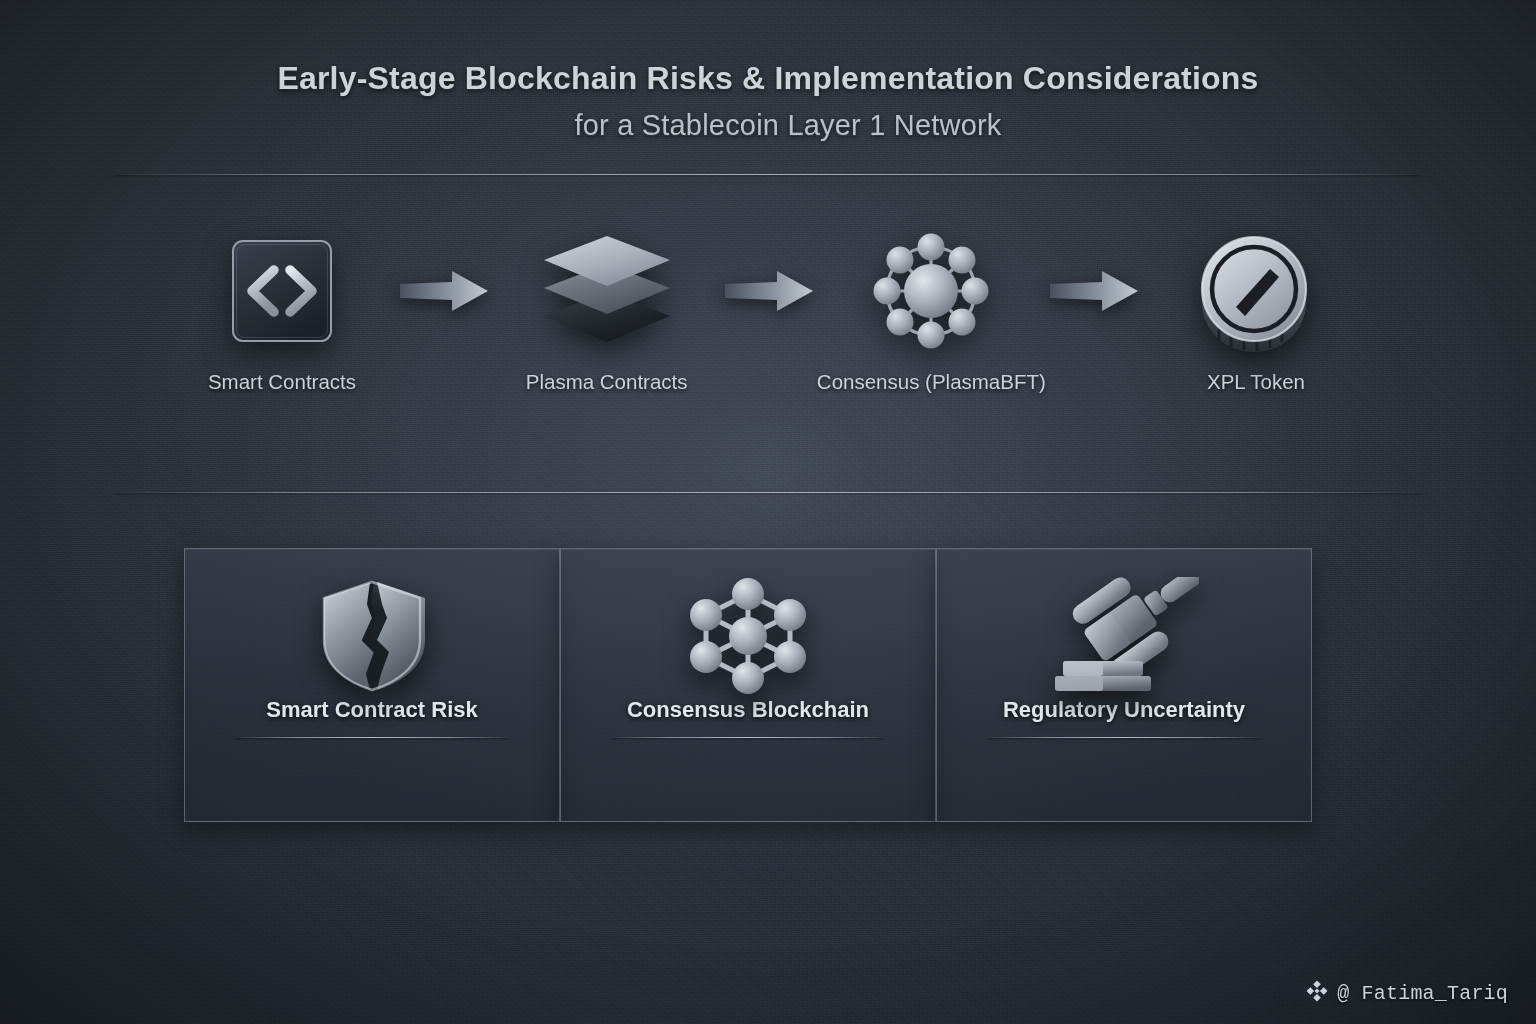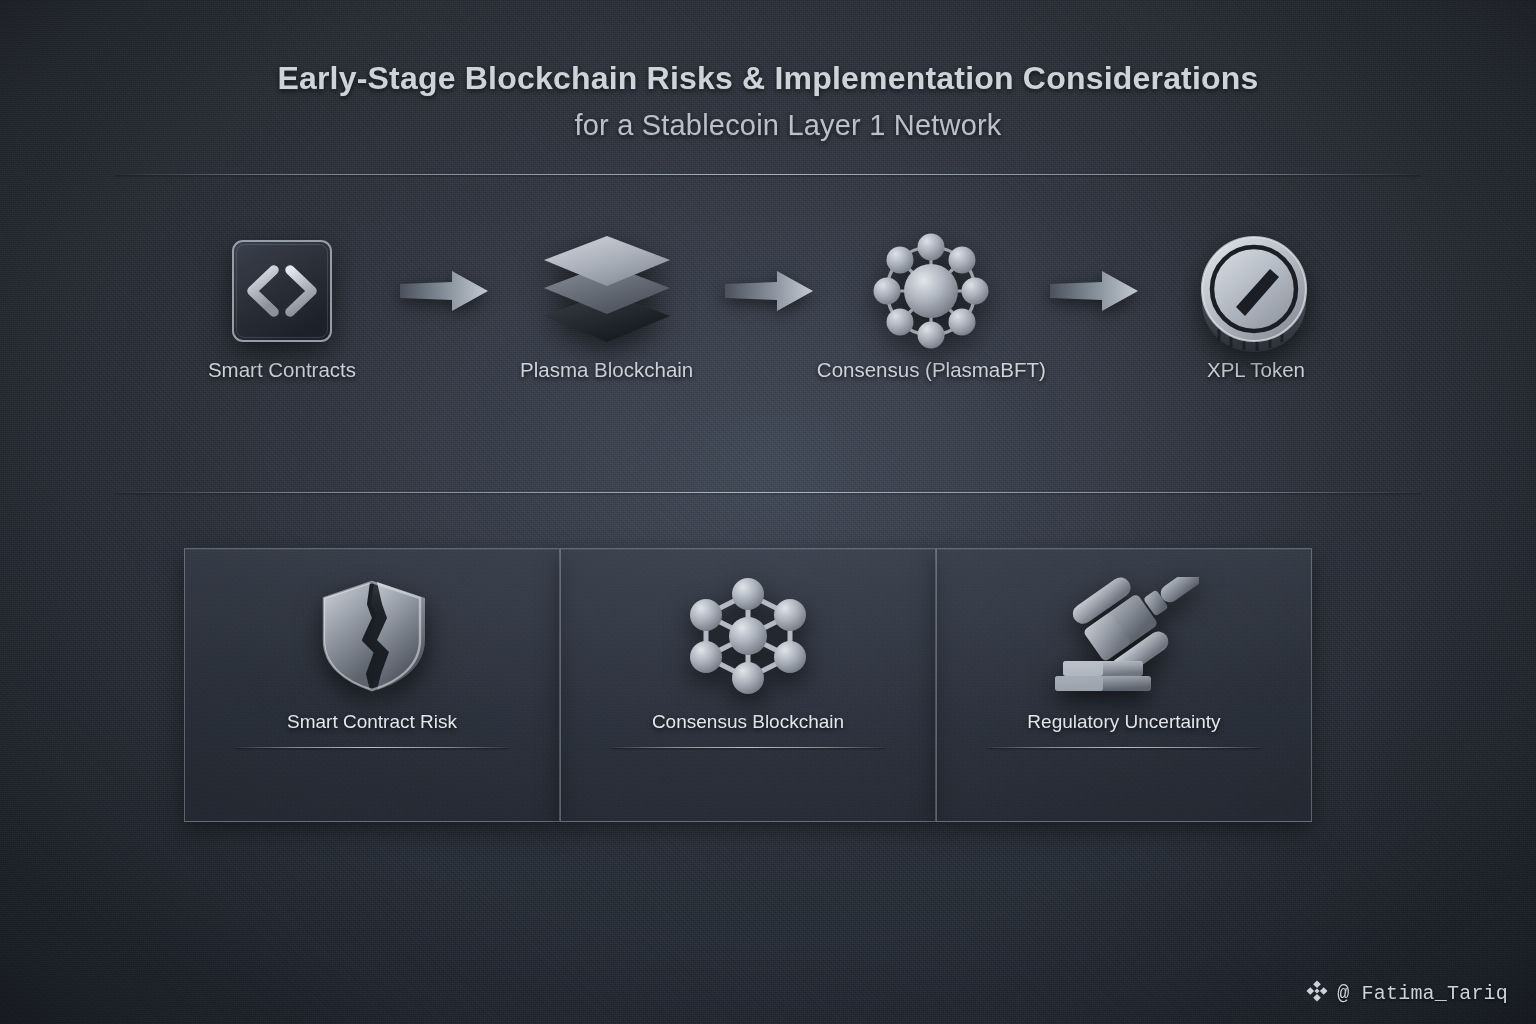--- a/index.html
+++ b/index.html
@@ -85,21 +85,21 @@
   .flow-step {
     width:196px;
     display:flex; flex-direction:column; align-items:center;
   }
   .flow-icon {
     height:126px; width:160px;
     display:flex; align-items:center; justify-content:center;
     filter:drop-shadow(0 10px 14px rgba(0,0,0,0.55));
   }
   .flow-label {
-    margin-top:4px;
+    margin-top:16px;
     font-size:20.5px; font-weight:400;
     color:#ccd2da;
     text-shadow:0 2px 4px rgba(0,0,0,0.7);
     white-space:nowrap;
   }
   .flow-arrow {
     width:104px; height:126px;
     display:flex; align-items:center; justify-content:center;
     flex:0 0 auto;
     filter:drop-shadow(0 5px 8px rgba(0,0,0,0.5));
@@ -123,22 +123,21 @@
     display:flex; flex-direction:column; align-items:center;
     padding-top:26px;
     position:relative;
   }
   .card-icon {
     height:122px; width:150px;
     display:flex; align-items:center; justify-content:center;
     filter:drop-shadow(0 10px 13px rgba(0,0,0,0.60));
   }
   .card-title {
-    margin-top:14px;
-    font-size:19px; font-weight:400;
+    font-size:22px; font-weight:700;
     color:#e3e7ed;
     text-shadow:0 2px 5px rgba(0,0,0,0.75);
     white-space:nowrap;
   }
   .card-rule {
     margin-top:14px;
     width:272px; height:1px;
     background:linear-gradient(90deg,
       rgba(200,210,224,0.03) 0%,
       rgba(206,216,230,0.55) 22%,
@@ -231,21 +230,21 @@
               <stop offset="100%" stop-color="#15181d"></stop>
             </linearGradient>
           </defs>
           <g>
             <path d="M75 62 L138 86 L75 112 L12 86 Z" fill="url(#gL3)"></path>
             <path d="M75 34 L138 58 L75 84 L12 58 Z" fill="url(#gL2)"></path>
             <path d="M75 6 L138 30 L75 56 L12 30 Z" fill="url(#gL1)"></path>
           </g>
         </svg>
       </div>
-      <div class="flow-label">Plasma Blockchain</div>
+      <div class="flow-label">Plasma Contracts</div>
     </div>
 
     <div class="flow-arrow">
       <svg width="92" height="46" viewBox="0 0 92 46">
         <path d="M2 16 L54 14 L54 3 L90 23 L54 43 L54 32 L2 30 Z" fill="url(#gArr1)"></path>
       </svg>
     </div>
 
     <div class="flow-step">
       <div class="flow-icon">

